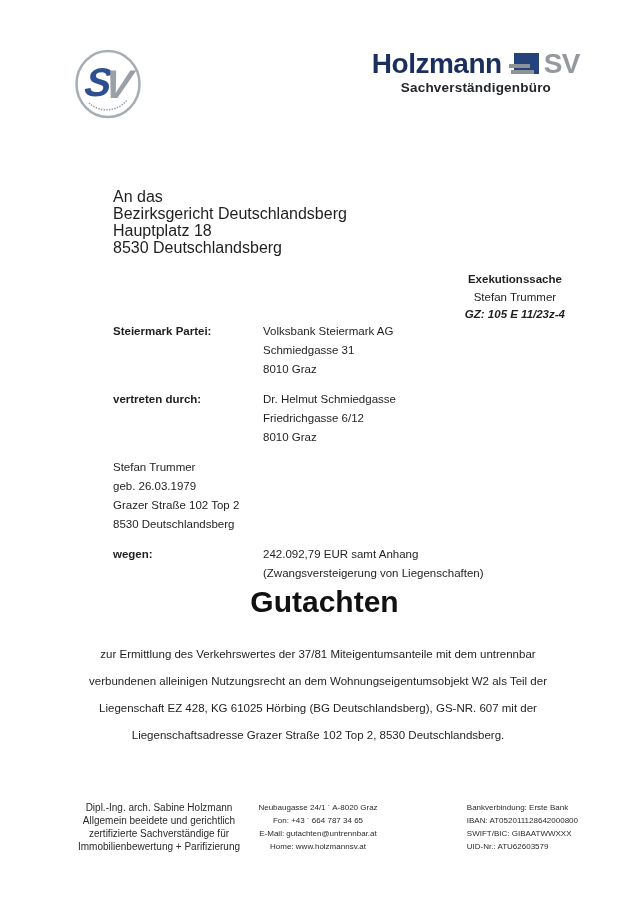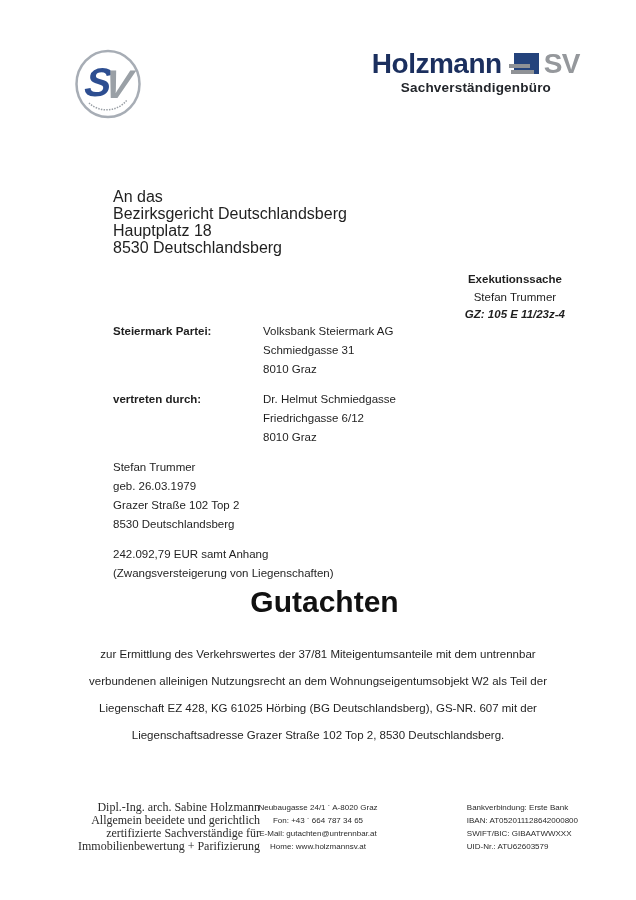--- a/index.html
+++ b/index.html
@@ -26,21 +26,21 @@
   .field-row { display:flex; margin-bottom:11px; }
   .field-label { width:150px; font-weight:bold; line-height:19px; }
   .field-value { flex:1; line-height:19px; }
   
   .doc-title { position:absolute; left:0; right:0; top:585px; text-align:center;
     font-size:30px; font-weight:bold; color:#111;padding-left:13px; }
   
   .purpose { position:absolute; left:0; right:0; top:641px; text-align:center;
     font-size:11.5px; line-height:27px; }
   
-  .footer-left  { position:absolute; left:78px;  top:801px; font-size:12px; line-height:13px; color:#2a2a2a; text-align:right;font-family:Liberation Serif, serif; }
+  .footer-left  { position:absolute; left:78px;  top:801px; font-size:10px; line-height:13px; color:#2a2a2a; text-align:center; }
   .footer-center{ position:absolute; left:0; right:0; top:801px; font-size:8px; line-height:13px; color:#2a2a2a; text-align:center; }
   .footer-right { position:absolute; right:58px; top:801px; font-size:8px; line-height:13px; color:#2a2a2a; }
 </style>
 </head>
 <body>
 
 <div class="page">
 
   <div class="stamp">
     <svg width="68" height="72" viewBox="0 0 68 72">
@@ -102,20 +102,21 @@
     <div class="field-row">
       <div class="field-value">
         <div>Stefan Trummer</div>
         <div>geb. 26.03.1979</div>
         <div>Grazer Straße 102 Top 2</div>
         <div>8530 Deutschlandsberg</div>
       </div>
     </div>
 
     <div class="field-row">
+      <div class="field-label">wegen:</div>
       <div class="field-value">
         <div>242.092,79 EUR samt Anhang</div>
         <div>(Zwangsversteigerung von Liegenschaften)</div>
       </div>
     </div>
 
   </div>
 
   <div class="doc-title">Gutachten</div>
 

